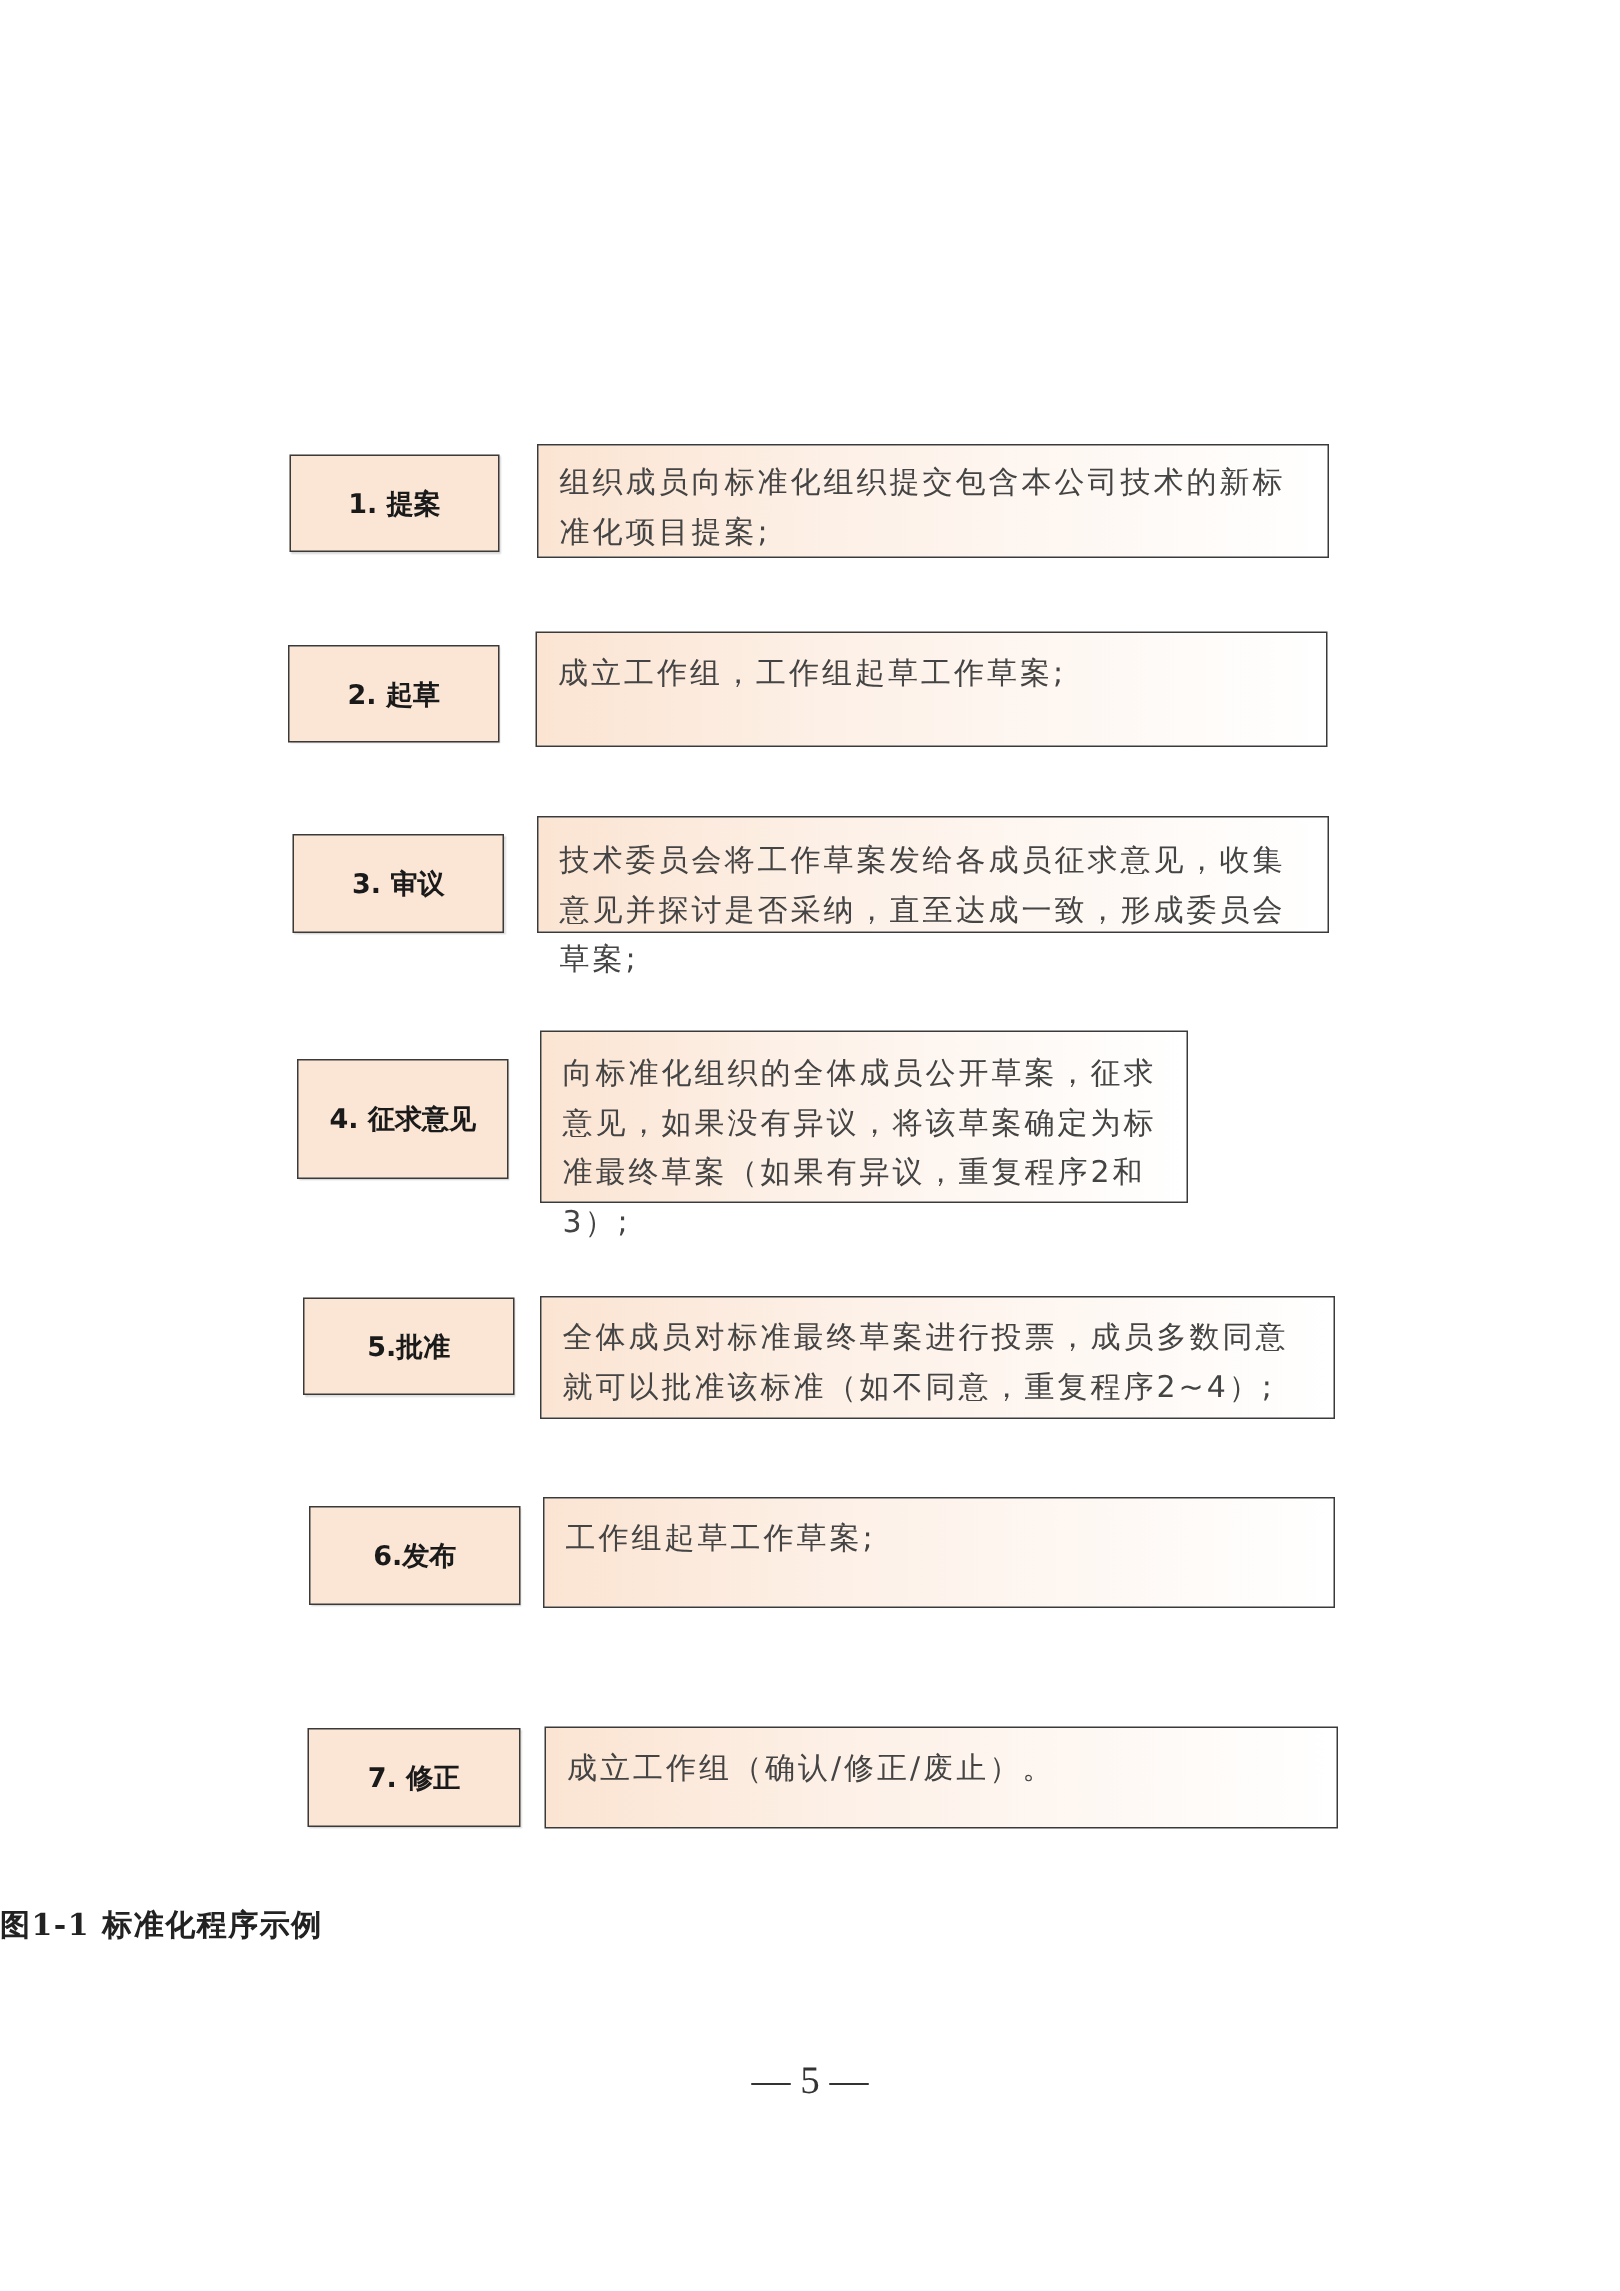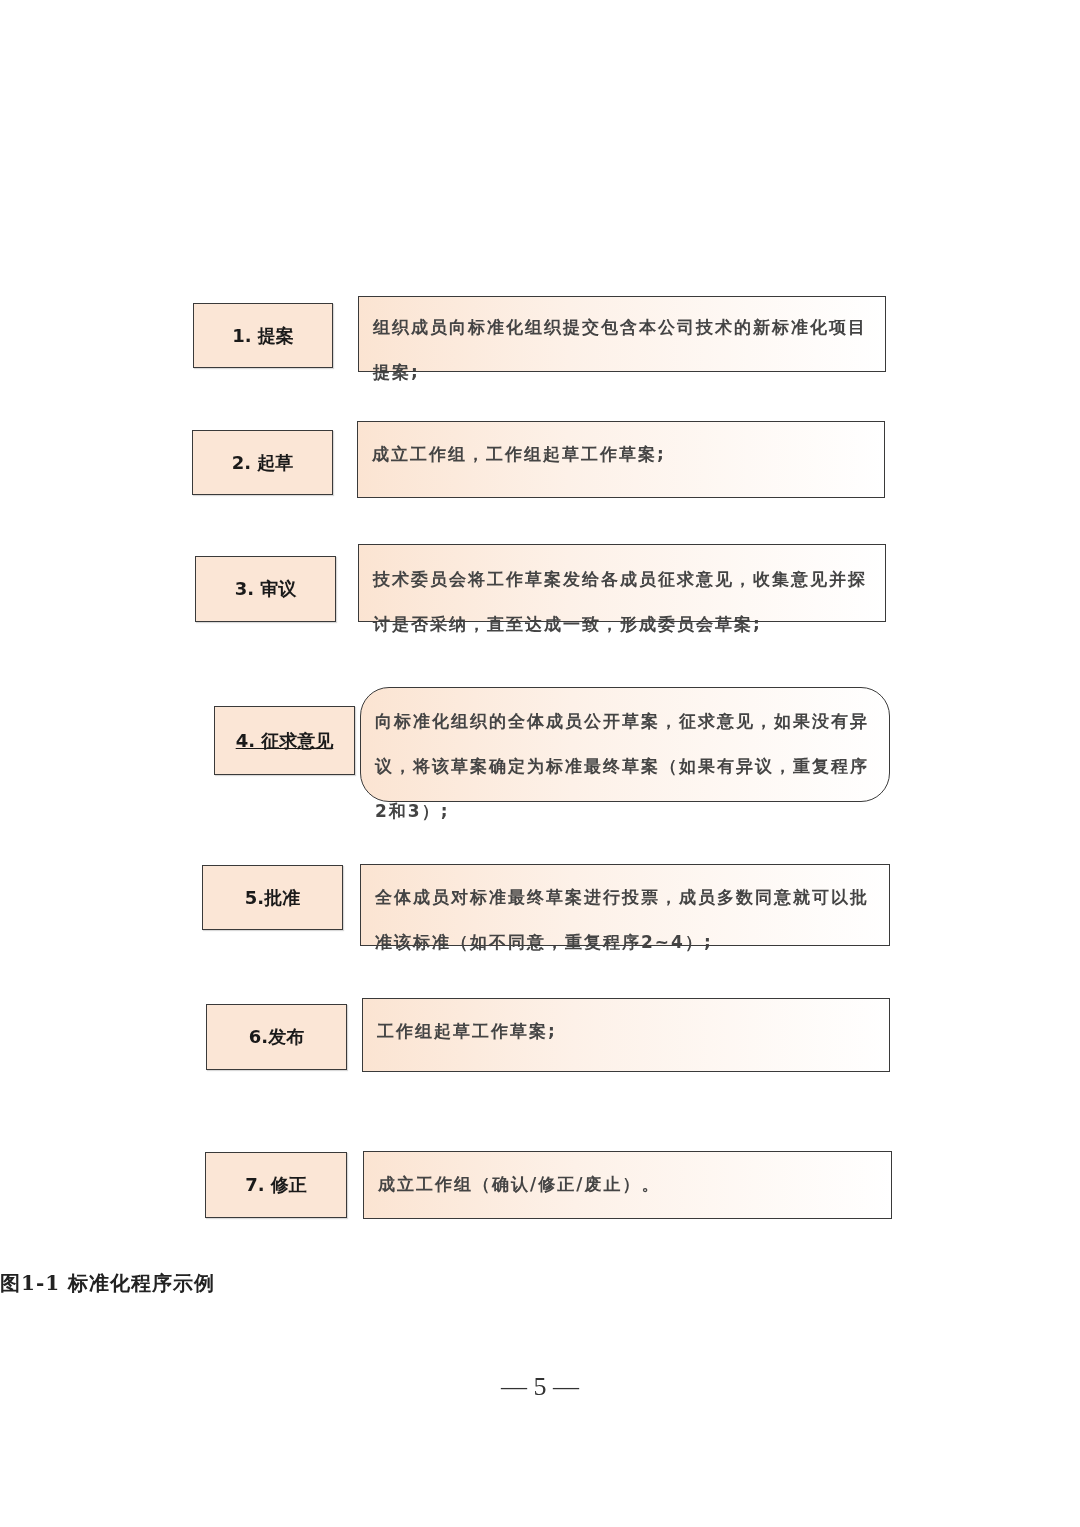--- a/index.html
+++ b/index.html
@@ -28,26 +28,25 @@
       font-size: 18px;
       color: #1a1a1a;
       box-shadow: 1px 1px 1px rgba(0,0,0,0.15);
     }
     .step-desc {
       position: absolute;
       box-sizing: border-box;
       border: 1.5px solid #3a3a3a;
       background: linear-gradient(90deg, #fbe4d2 0%, #fdf1e8 40%, #ffffff 100%);
       padding: 12px 12px 10px 14px;
-      font-size: 17px;
-      line-height: 45px;
+      font-size: 20px;
+      line-height: 33px;
       letter-spacing: 2px;
       color: #444444;
       font-family: "DejaVu Sans", "Liberation Sans", sans-serif;
-      font-weight: bold;
     }
     .caption {
       position: absolute;
       left: 0;
       width: 1080px;
       top: 1270px;
       font-family: "DejaVu Serif", "Liberation Serif", serif;
       font-weight: bold;
       font-size: 20px;
       color: #222222;
@@ -69,22 +68,22 @@
 
 <div class="step-label" style="left:193px; top:303px; width:140px; height:65px;">1. 提案</div>
 <div class="step-desc" style="left:358px; top:296px; width:528px; height:76px; padding-top:8px;">组织成员向标准化组织提交包含本公司技术的新标准化项目提案;</div>
 
 <div class="step-label" style="left:192px; top:430px; width:141px; height:65px;">2. 起草</div>
 <div class="step-desc" style="left:357px; top:421px; width:528px; height:77px; padding-top:10px;">成立工作组，工作组起草工作草案;</div>
 
 <div class="step-label" style="left:195px; top:556px; width:141px; height:66px;">3. 审议</div>
 <div class="step-desc" style="left:358px; top:544px; width:528px; height:78px; ">技术委员会将工作草案发给各成员征求意见，收集意见并探讨是否采纳，直至达成一致，形成委员会草案;</div>
 
-<div class="step-label" style="left:214px; top:706px; width:141px; height:69px;text-decoration:underline;">4. 征求意见</div>
-<div class="step-desc" style="left:360px; top:687px; width:530px; height:115px; padding-top:11px;border-radius:29px;">向标准化组织的全体成员公开草案，征求意见，如果没有异议，将该草案确定为标准最终草案（如果有异议，重复程序2和3）;</div>
+<div class="step-label" style="left:198px; top:706px; width:141px; height:80px;">4. 征求意见</div>
+<div class="step-desc" style="left:360px; top:687px; width:432px; height:115px; padding-top:11px;">向标准化组织的全体成员公开草案，征求意见，如果没有异议，将该草案确定为标准最终草案（如果有异议，重复程序2和3）;</div>
 
 <div class="step-label" style="left:202px; top:865px; width:141px; height:65px;">5.批准</div>
 <div class="step-desc" style="left:360px; top:864px; width:530px; height:82px; padding-top:10px;">全体成员对标准最终草案进行投票，成员多数同意就可以批准该标准（如不同意，重复程序2~4）;</div>
 
 <div class="step-label" style="left:206px; top:1004px; width:141px; height:66px;">6.发布</div>
 <div class="step-desc" style="left:362px; top:998px; width:528px; height:74px; padding-top:10px;">工作组起草工作草案;</div>
 
 <div class="step-label" style="left:205px; top:1152px; width:142px; height:66px;">7. 修正</div>
 <div class="step-desc" style="left:363px; top:1151px; width:529px; height:68px; padding-top:10px;">成立工作组（确认/修正/废止）。</div>
 

